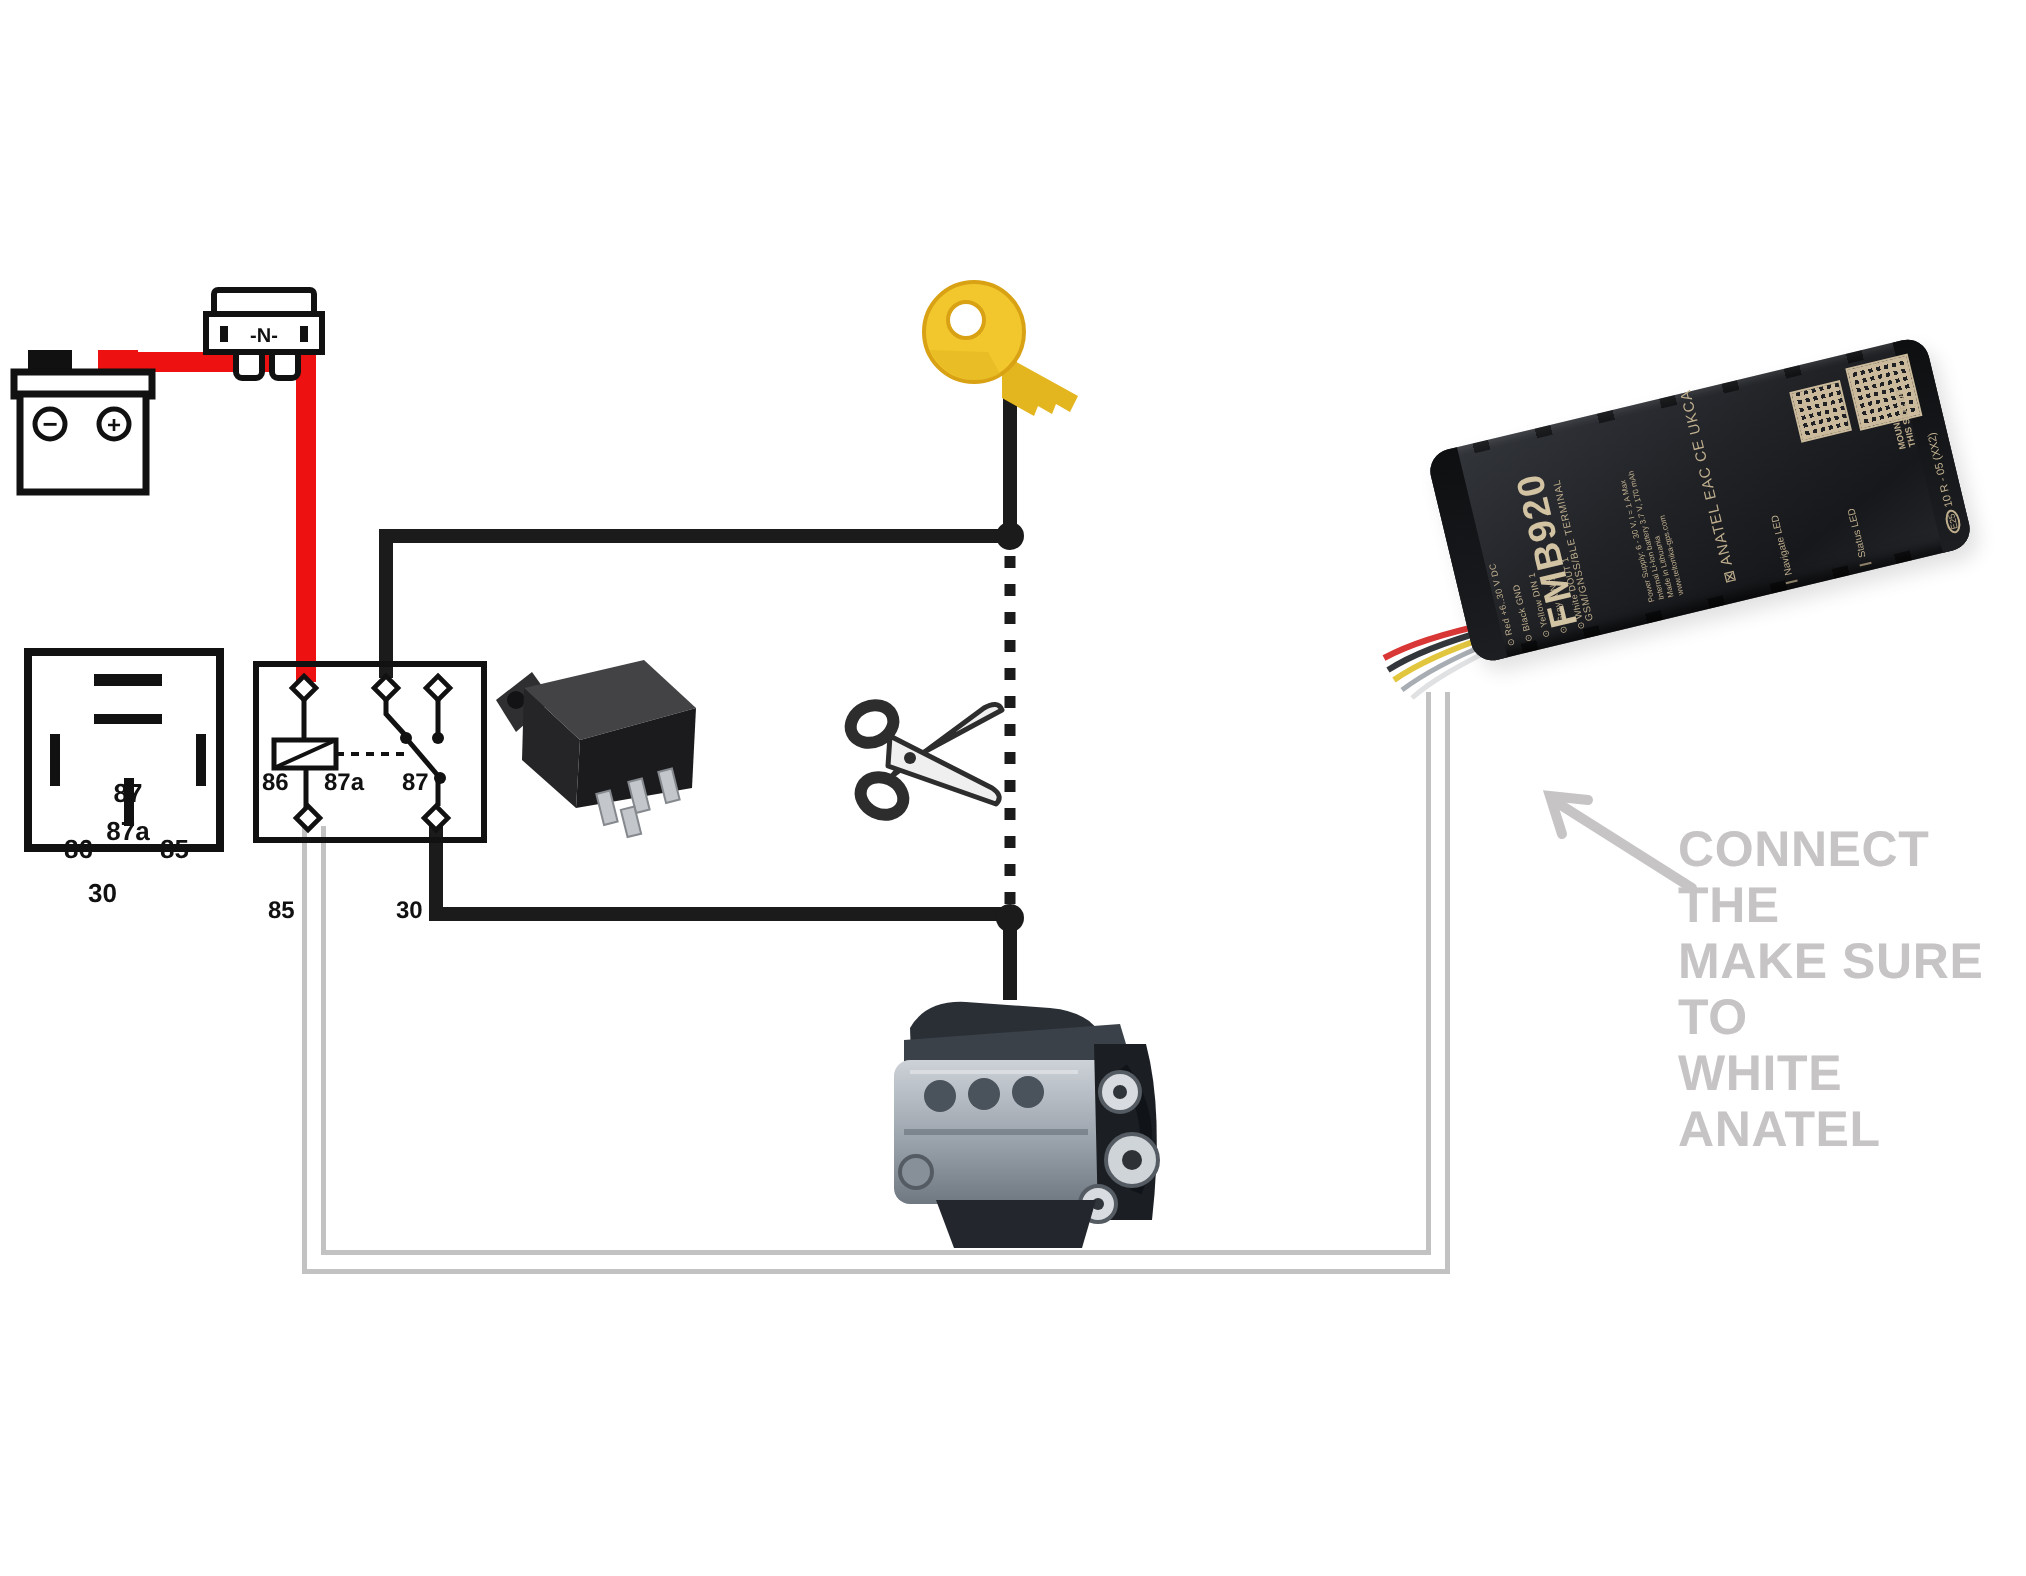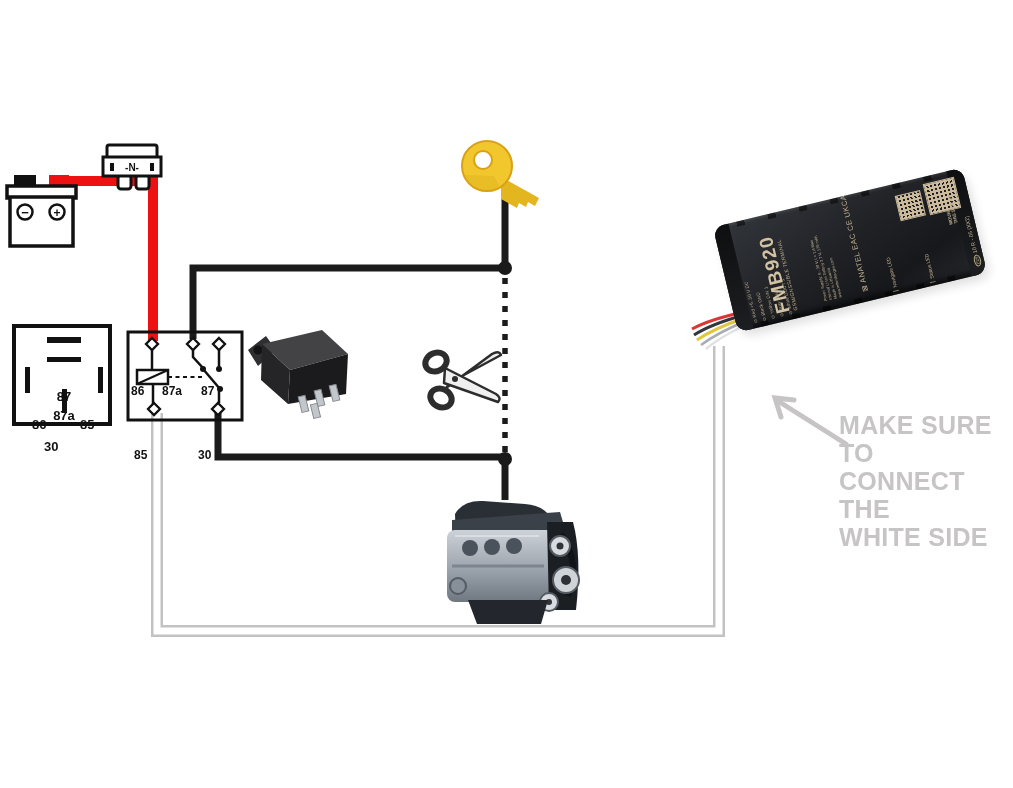--- a/index.html
+++ b/index.html
@@ -233,18 +233,18 @@
     <div>MOUNT</div>
     <div>THIS SIDE UP</div>
   </div>
   <div class="rot dev-reg">
     <span class="e-circle">E25</span>
     <span>10 R - 05 (XX2)</span>
   </div>
 </div>
 
 <div class="note">
+  <div>CONNECT THE</div>
   <div>MAKE SURE TO</div>
-  <div>CONNECT THE</div>
-  <div>WHITE SIDE</div>
+  <div>WHITE ANATEL</div>
 </div>
 
 </div>
 
 </body></html>

